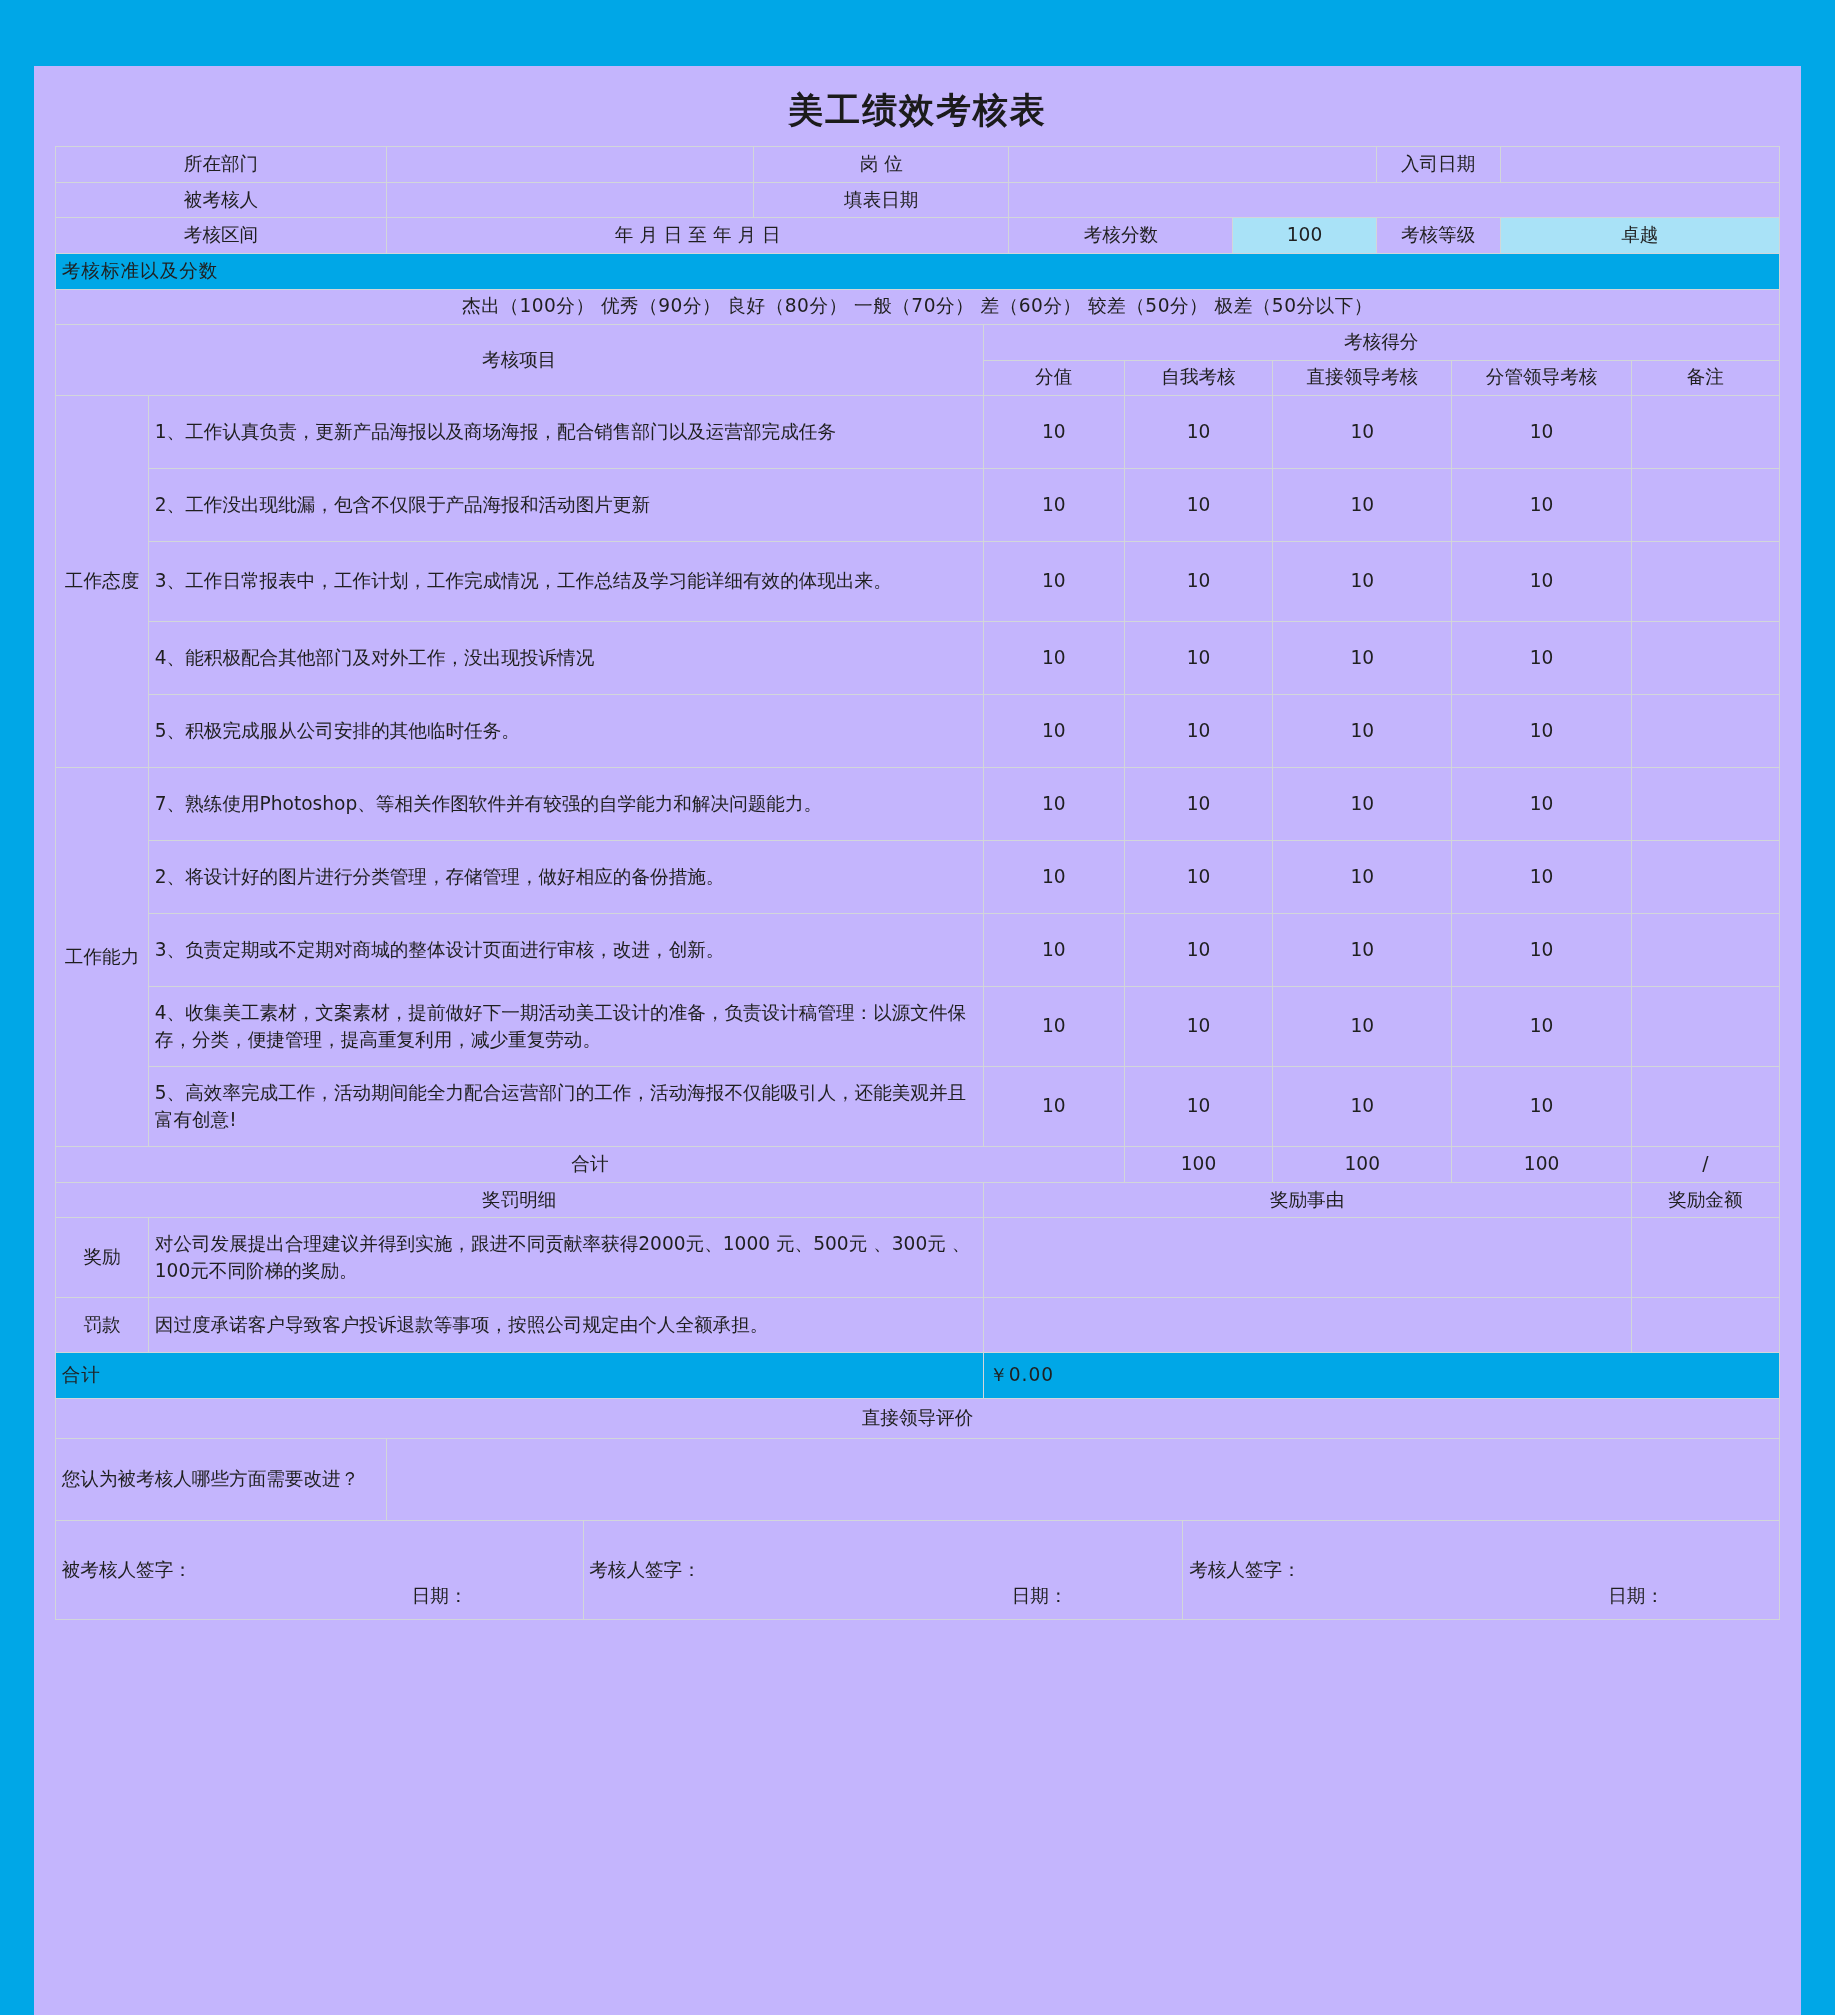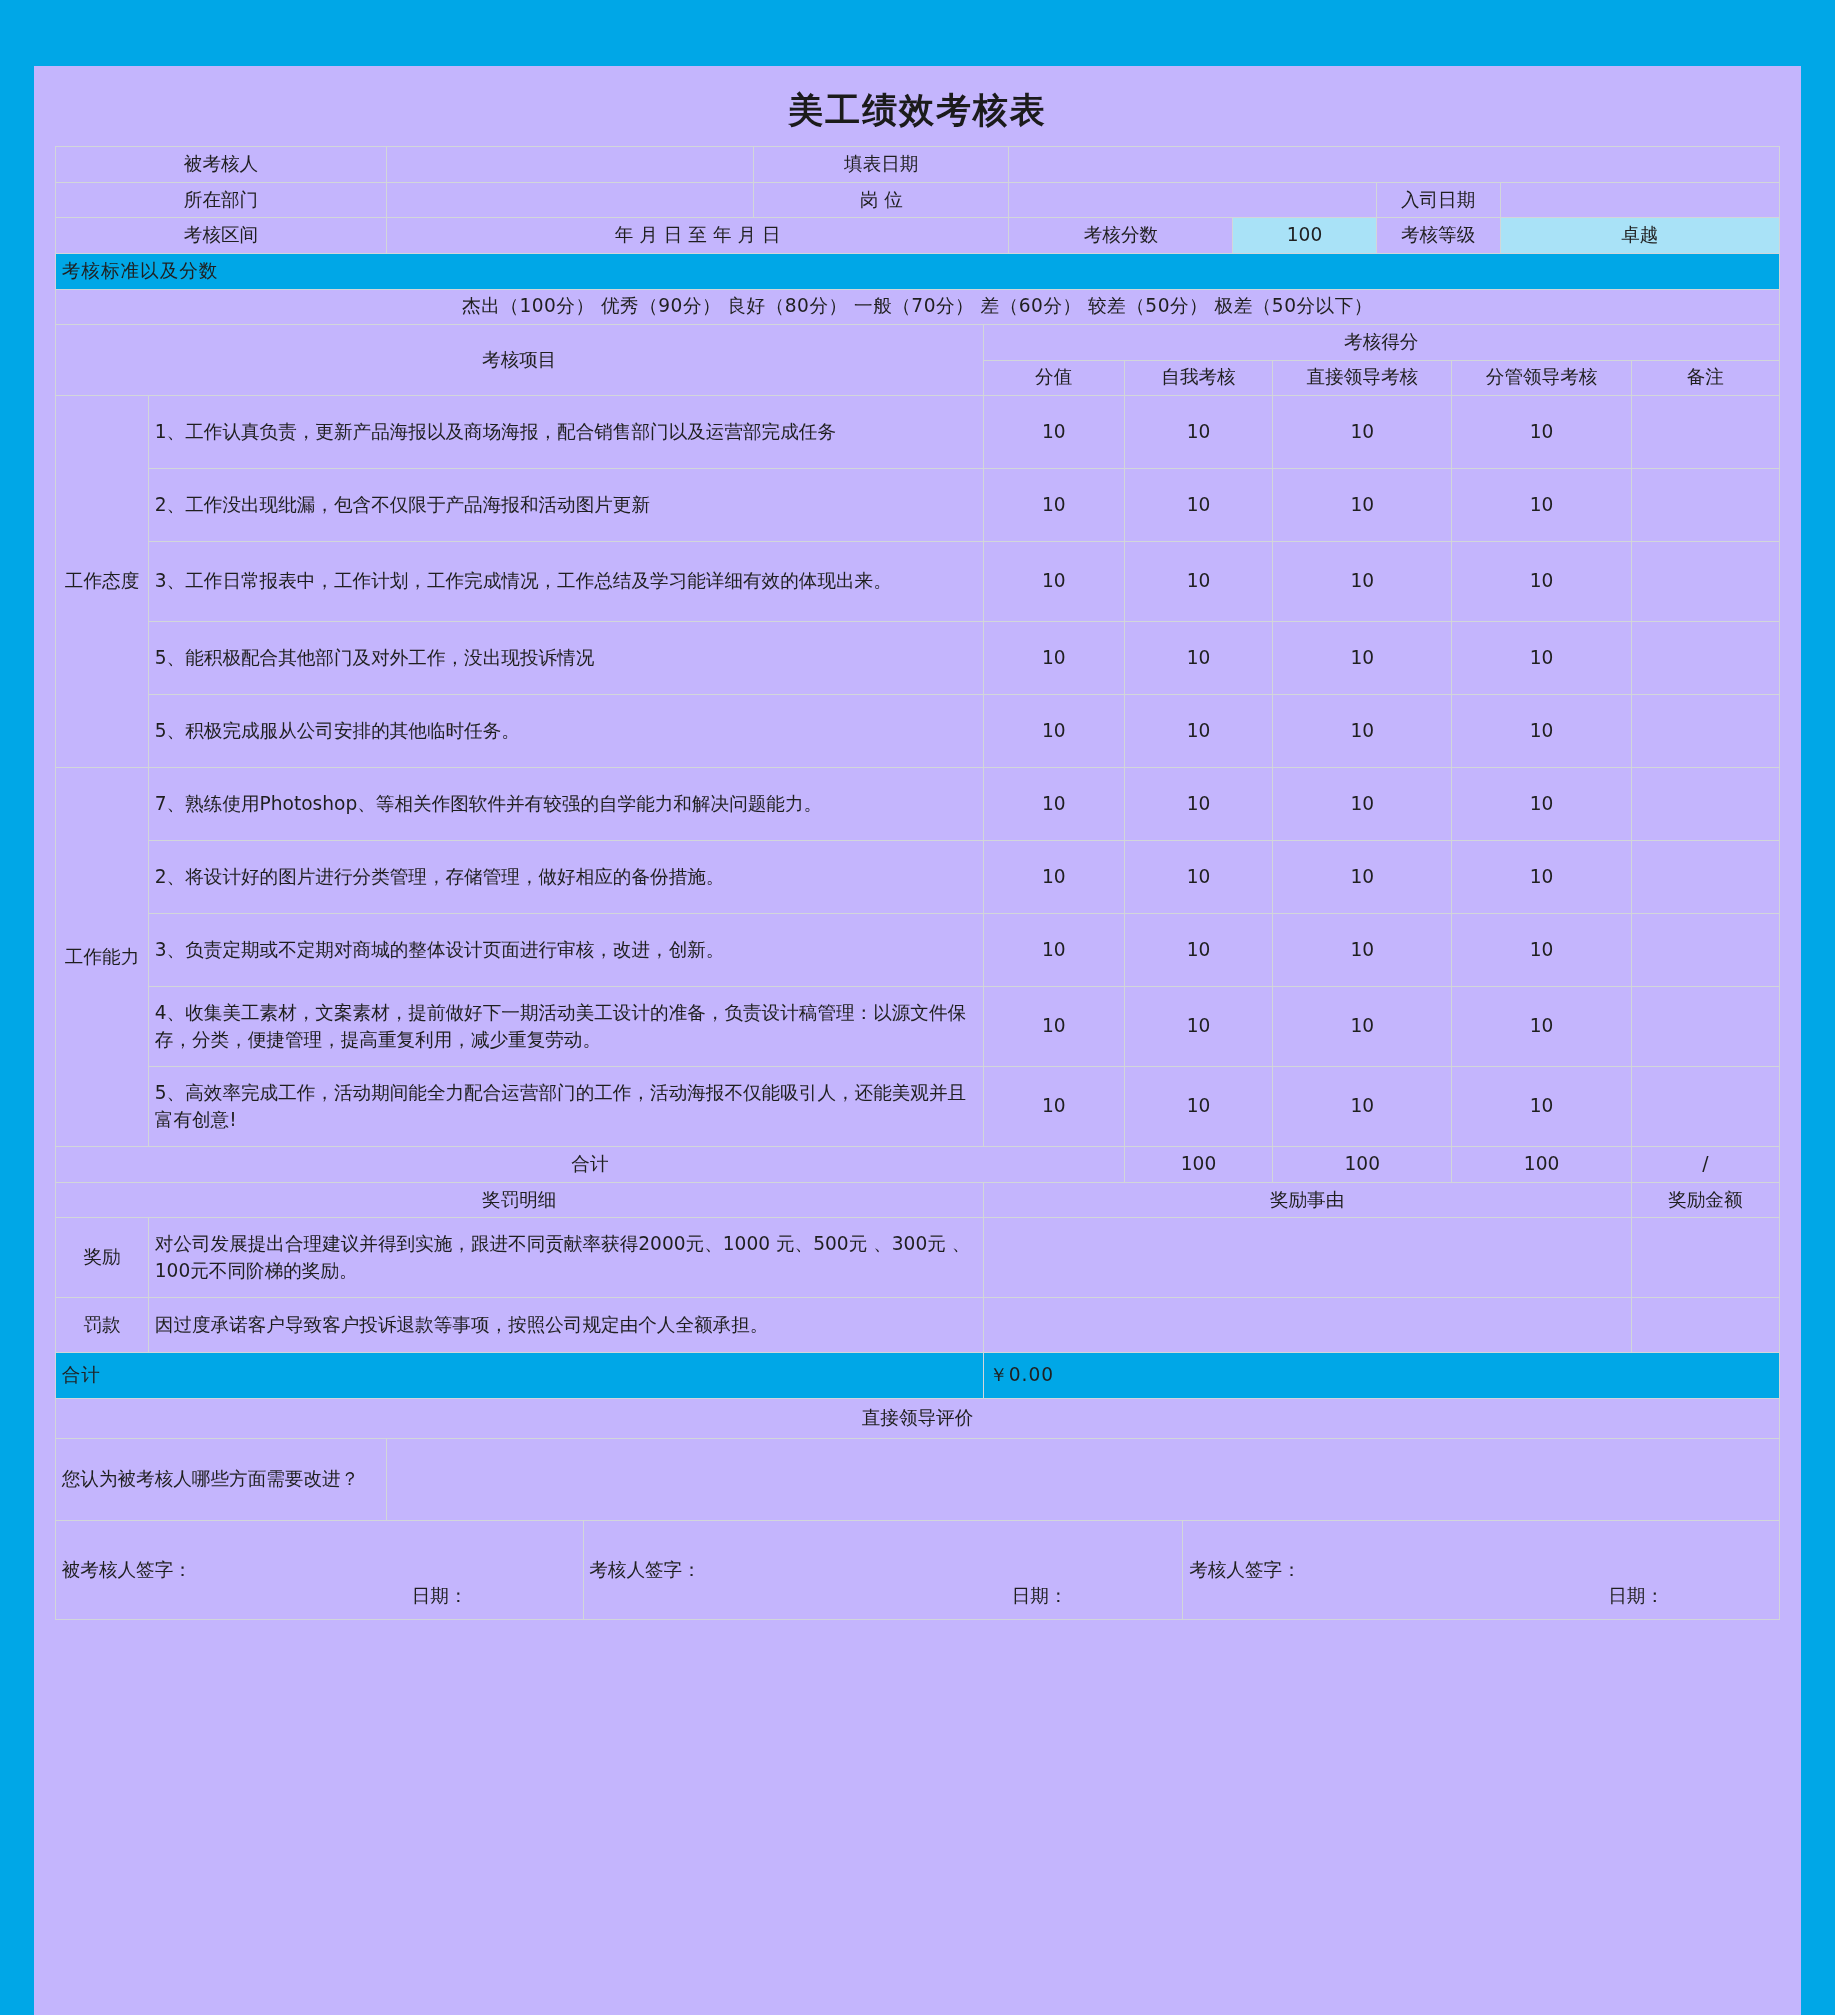--- a/index.html
+++ b/index.html
@@ -119,32 +119,32 @@
         <col style="width:19.2%">
           <col style="width:21.3%">
         <col style="width:14.8%">
           <col style="width:13.0%">
         <col style="width:8.3%">
           <col style="width:7.2%">
         <col style="width:16.2%">
       </colgroup>
       <tbody>
         <tr>
-          <td class="c">被考核人</td>
-          <td class="c"></td>
-          <td class="c">填表日期</td>
-          <td class="c" colspan="4"></td>
-        </tr>
-        <tr>
           <td class="c">所在部门</td>
           <td class="c"></td>
           <td class="c">岗 位</td>
           <td class="c" colspan="2"></td>
           <td class="c">入司日期</td>
           <td class="c"></td>
+        </tr>
+        <tr>
+          <td class="c">被考核人</td>
+          <td class="c"></td>
+          <td class="c">填表日期</td>
+          <td class="c" colspan="4"></td>
         </tr>
         <tr>
           <td class="c">考核区间</td>
           <td class="c" colspan="2">年        月        日 至      年        月        日</td>
           <td class="c">考核分数</td>
           <td class="cyan-fill">100</td>
           <td class="c">考核等级</td>
           <td class="cyan-fill">卓越</td>
         </tr>
       </tbody>
@@ -203,21 +203,21 @@
         </tr>
         <tr>
           <td class="item-text" style="height:80px">3、工作日常报表中，工作计划，工作完成情况，工作总结及学习能详细有效的体现出来。</td>
           <td class="num">10</td>
           <td class="num">10</td>
           <td class="num">10</td>
           <td class="num">10</td>
           <td class="num"></td>
         </tr>
         <tr>
-          <td class="item-text" style="height:73px">5、能积极配合其他部门及对外工作，没出现投诉情况</td>
+          <td class="item-text" style="height:73px">4、能积极配合其他部门及对外工作，没出现投诉情况</td>
           <td class="num">10</td>
           <td class="num">10</td>
           <td class="num">10</td>
           <td class="num">10</td>
           <td class="num"></td>
         </tr>
         <tr>
           <td class="item-text" style="height:73px">5、积极完成服从公司安排的其他临时任务。</td>
           <td class="num">10</td>
           <td class="num">10</td>

